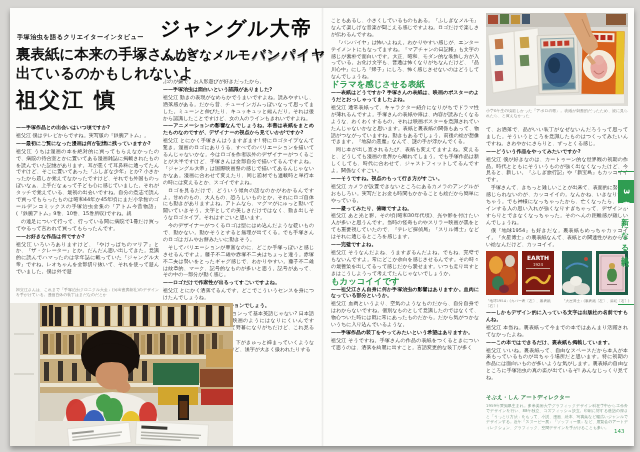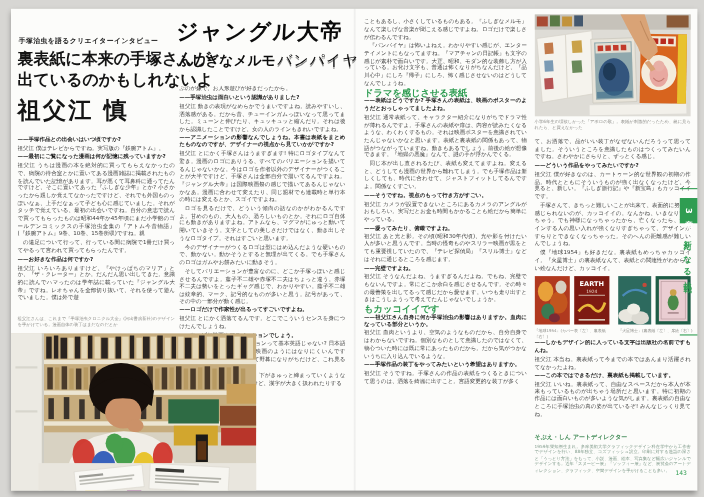--- a/index.html
+++ b/index.html
@@ -11,21 +11,21 @@
   .gutter{position:absolute;left:311px;top:0;width:3px;height:100%;
           background:linear-gradient(90deg,rgba(0,0,0,0),rgba(0,0,0,.06),rgba(0,0,0,0));}
   .kicker{position:absolute;left:7px;top:25px;font-size:6.2px;font-weight:bold;color:#222;letter-spacing:.4px;}
   .headline{position:absolute;left:6px;top:36px;font-size:14.5px;line-height:19px;font-weight:bold;
             font-family:"DejaVu Serif",serif;color:#141414;}
   .name{position:absolute;left:6px;top:78px;font-size:21px;font-weight:bold;
         font-family:"DejaVu Serif",serif;color:#141414;letter-spacing:2px;}
   .logo-jungle{position:absolute;left:150px;top:7px;font-size:20px;font-weight:900;letter-spacing:1.5px;
                color:#0a0a0a;transform:skewX(-3deg);}
   .logo-melmo{position:absolute;left:151px;top:39px;font-size:12.5px;font-weight:900;color:#0a0a0a;}
-  .logo-vampire{position:absolute;left:242px;top:38px;font-size:13.5px;font-weight:400;color:#0a0a0a;
+  .logo-vampire{position:absolute;left:242px;top:38px;font-size:13.5px;font-weight:700;color:#0a0a0a;
                 letter-spacing:1px;text-shadow:0 1.5px 0 rgba(0,0,0,.45);}
   .sec-head{position:absolute;left:6px;top:102px;font-size:8.4px;font-weight:bold;color:var(--green);}
   .col{position:absolute;font-size:5px;line-height:6.9px;color:#3b3b3b;text-align:justify;overflow:hidden;}
   .col .para{margin:0 0 1px 0;}
   .t-p{text-indent:5px;}
   .t-q{font-weight:bold;color:#1c1c1c;margin-top:2.5px;}
   .t-h{font-size:8.4px;font-weight:bold;color:var(--green);margin:8px 0 4.5px 0;text-align:left;text-indent:0;}
   #col1L{left:6px;top:116px;width:143px;height:161px;}
   #col2L{left:153px;top:70px;width:151px;height:344px;}
   #col1R{left:321px;top:9px;width:148px;height:412px;}

